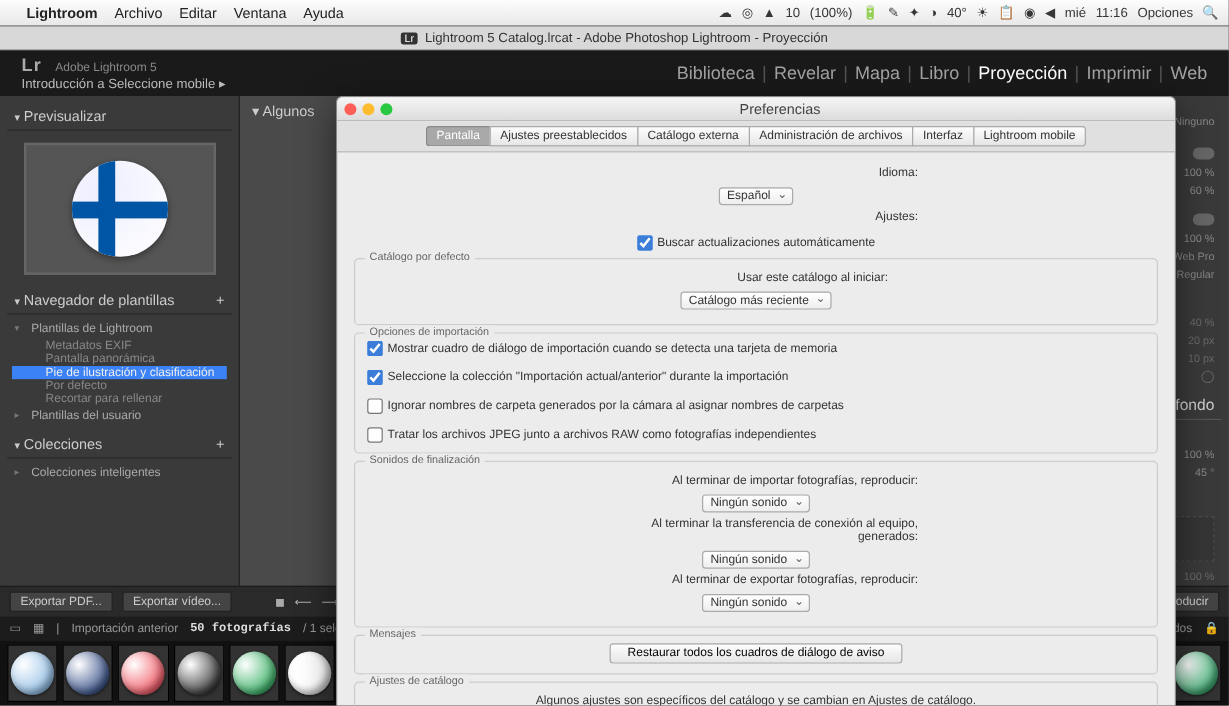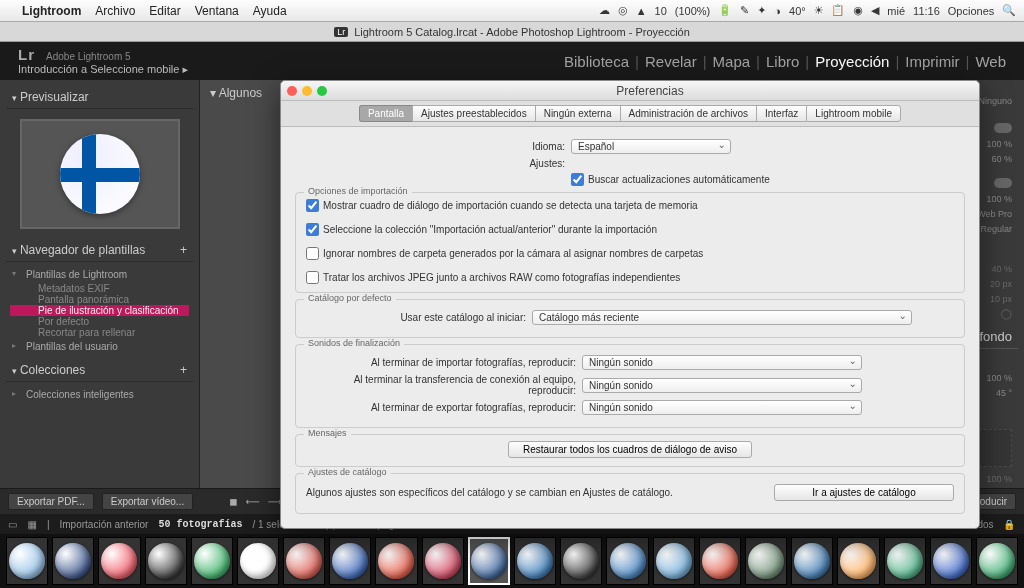--- a/index.html
+++ b/index.html
@@ -39,21 +39,21 @@
 .thumb { width: 160px; height: 110px; background: #555; margin: 10px auto; border: 2px solid #666; display: flex; align-items: center; justify-content: center; }
 .flag-circle { width: 80px; height: 80px; border-radius: 50%; background: radial-gradient(circle at 30% 30%, #eef, #fff); position: relative; box-shadow: 0 2px 6px rgba(0,0,0,.4); overflow: hidden; }
 .flag-circle::before { content: ""; position: absolute; left: 0; right: 0; top: 34px; height: 14px; background: #0055a4; }
 .flag-circle::after { content: ""; position: absolute; top: 0; bottom: 0; left: 22px; width: 14px; background: #0055a4; }
 
 .tree { font-size: 10px; padding: 4px 4px; }
 .tree .item { padding: 3px 2px 3px 16px; color: #aaa; position: relative; }
 .tree .item::before { content: "▸"; position: absolute; left: 2px; font-size: 8px; color: #777; }
 .tree .item.open::before { content: "▾"; }
 .tree .sub { padding-left: 28px; color: #888; }
-.tree .sub.sel { background: #be185d; color: #eee; }
+.tree .sub.sel { background: #3b82f6; color: #eee; }
 
 
 .rgroup { padding: 4px 6px; font-size: 10px; }
 .rgroup .head { color: #ddd; display: flex; align-items: center; gap: 4px; padding: 2px 0; }
 .rgroup .head input[type=checkbox] { accent-color: #888; }
 .rgroup .head .toggle { width: 18px; height: 10px; background: #666; border-radius: 5px; margin-left: auto; }
 .rrow { display: flex; justify-content: space-between; align-items: center; padding: 2px 0; color: #888; }
 .rrow .slider { flex: 1; height: 3px; background: #555; margin: 0 6px; position: relative; }
 .rrow .slider::after { content: ""; position: absolute; width: 8px; height: 8px; background: #999; border-radius: 50%; top: -3px; right: 0; }
 .rrow .val { width: 34px; text-align: right; font-size: 9px; }
@@ -77,21 +77,21 @@
 .tr-r { background: #ff5f57; } .tr-y { background: #febc2e; } .tr-g { background: #28c840; }
 .dlg-title { flex: 1; text-align: center; font-size: 12px; color: #444; }
 
 .dlg-tabs { display: flex; justify-content: center; background: #e0e0e0; padding: 4px 0; border-bottom: 1px solid #bbb; }
 .dlg-tabs .tab { padding: 2px 8px; font-size: 10px; border: 1px solid #aaa; background: linear-gradient(#fdfdfd,#e6e6e6); border-right: none; }
 .dlg-tabs .tab:first-child { border-radius: 3px 0 0 3px; }
 .dlg-tabs .tab:last-child { border-radius: 0 3px 3px 0; border-right: 1px solid #aaa; }
 .dlg-tabs .tab.active { background: #a8a8a8; color: #fff; border-color: #888; }
 
 .dlg-body { padding: 8px 14px; }
-.dlg-row { display: flex; align-items: center; margin: 4px 0; gap: 6px; }
+.dlg-row { display: flex; align-items: center; margin: 4px 0; gap: 6px; flex-direction: column; }
 .dlg-row .lbl { width: 270px; text-align: right; }
 .dselect { flex: 1; max-width: 280px; background: linear-gradient(#fff,#eee); border: 1px solid #aaa; border-radius: 3px; padding: 1px 18px 1px 6px; position: relative; font-size: 10px; }
 .dselect::after { content: "⌄"; position: absolute; right: 4px; top: -1px; color: #666; }
 .dlg-chk { display: flex; align-items: center; gap: 4px; }
 .dlg-chk input { accent-color: #3b7dd8; }
 
 .fieldset { border: 1px solid #ccc; border-radius: 4px; margin: 6px 0; padding: 6px 10px 8px; position: relative; }
 .fieldset .legend { position: absolute; top: -7px; left: 8px; background: #ececec; padding: 0 4px; font-size: 9px; color: #666; }
 .dbtn { background: linear-gradient(#fdfdfd,#e6e6e6); border: 1px solid #aaa; border-radius: 3px; padding: 2px 14px; font-size: 10px; }
 </style>
@@ -201,40 +201,48 @@
           <div class="traffic">
             <div class="dot tr-r"></div>
             <div class="dot tr-y"></div>
             <div class="dot tr-g"></div>
           </div>
           <div class="dlg-title">Preferencias</div>
         </div>
         <div class="dlg-tabs">
           <div class="tab active">Pantalla</div>
           <div class="tab">Ajustes preestablecidos</div>
-          <div class="tab">Ningún externa</div>
+          <div class="tab">Catálogo externa</div>
           <div class="tab">Administración de archivos</div>
           <div class="tab">Interfaz</div>
           <div class="tab">Lightroom mobile</div>
         </div>
 
         <div class="dlg-body">
           <div class="dlg-row">
             <div class="lbl">Idioma:</div>
             <div class="dselect" style="max-width:160px;">Español</div>
           </div>
           <div class="dlg-row">
             <div class="lbl">Ajustes:</div>
           </div>
           <div class="dlg-row">
             <div class="lbl"></div>
             <label class="dlg-chk">
                 <input type="checkbox" checked="" style=""> 
                 <span>Buscar actualizaciones automáticamente</span>
               </label>
+          </div>
+
+          <div class="fieldset">
+            <div class="legend">Catálogo por defecto</div>
+            <div class="dlg-row">
+              <div class="lbl" style="width:220px;">Usar este catálogo al iniciar:</div>
+              <div class="dselect" style="max-width:380px;">Catálogo más reciente</div>
+            </div>
           </div>
 
           <div class="fieldset">
             <div class="legend">Opciones de importación</div>
             <label class="dlg-chk">
                 <input type="checkbox" checked="" style=""> 
                 <span>Mostrar cuadro de diálogo de importación cuando se detecta una tarjeta de memoria</span>
               </label><br>
             <label class="dlg-chk">
                 <input type="checkbox" checked="" style=""> 
@@ -244,35 +252,27 @@
                 <input type="checkbox" style=""> 
                 <span>Ignorar nombres de carpeta generados por la cámara al asignar nombres de carpetas</span>
               </label><br>
             <label class="dlg-chk">
                 <input type="checkbox" style=""> 
                 <span>Tratar los archivos JPEG junto a archivos RAW como fotografías independientes</span>
               </label>
           </div>
 
           <div class="fieldset">
-            <div class="legend">Catálogo por defecto</div>
-            <div class="dlg-row">
-              <div class="lbl" style="width:220px;">Usar este catálogo al iniciar:</div>
-              <div class="dselect" style="max-width:380px;">Catálogo más reciente</div>
-            </div>
-          </div>
-
-          <div class="fieldset">
             <div class="legend">Sonidos de finalización</div>
             <div class="dlg-row">
                 <div class="lbl">Al terminar de importar fotografías, reproducir:</div>
                 <div class="dselect">Ningún sonido</div>
               </div>
             <div class="dlg-row">
-                <div class="lbl">Al terminar la transferencia de conexión al equipo, reproducir:</div>
+                <div class="lbl">Al terminar la transferencia de conexión al equipo, generados:</div>
                 <div class="dselect">Ningún sonido</div>
               </div>
             <div class="dlg-row">
                 <div class="lbl">Al terminar de exportar fotografías, reproducir:</div>
                 <div class="dselect">Ningún sonido</div>
               </div>
           </div>
 
           <div class="fieldset">
             <div class="legend">Mensajes</div>

